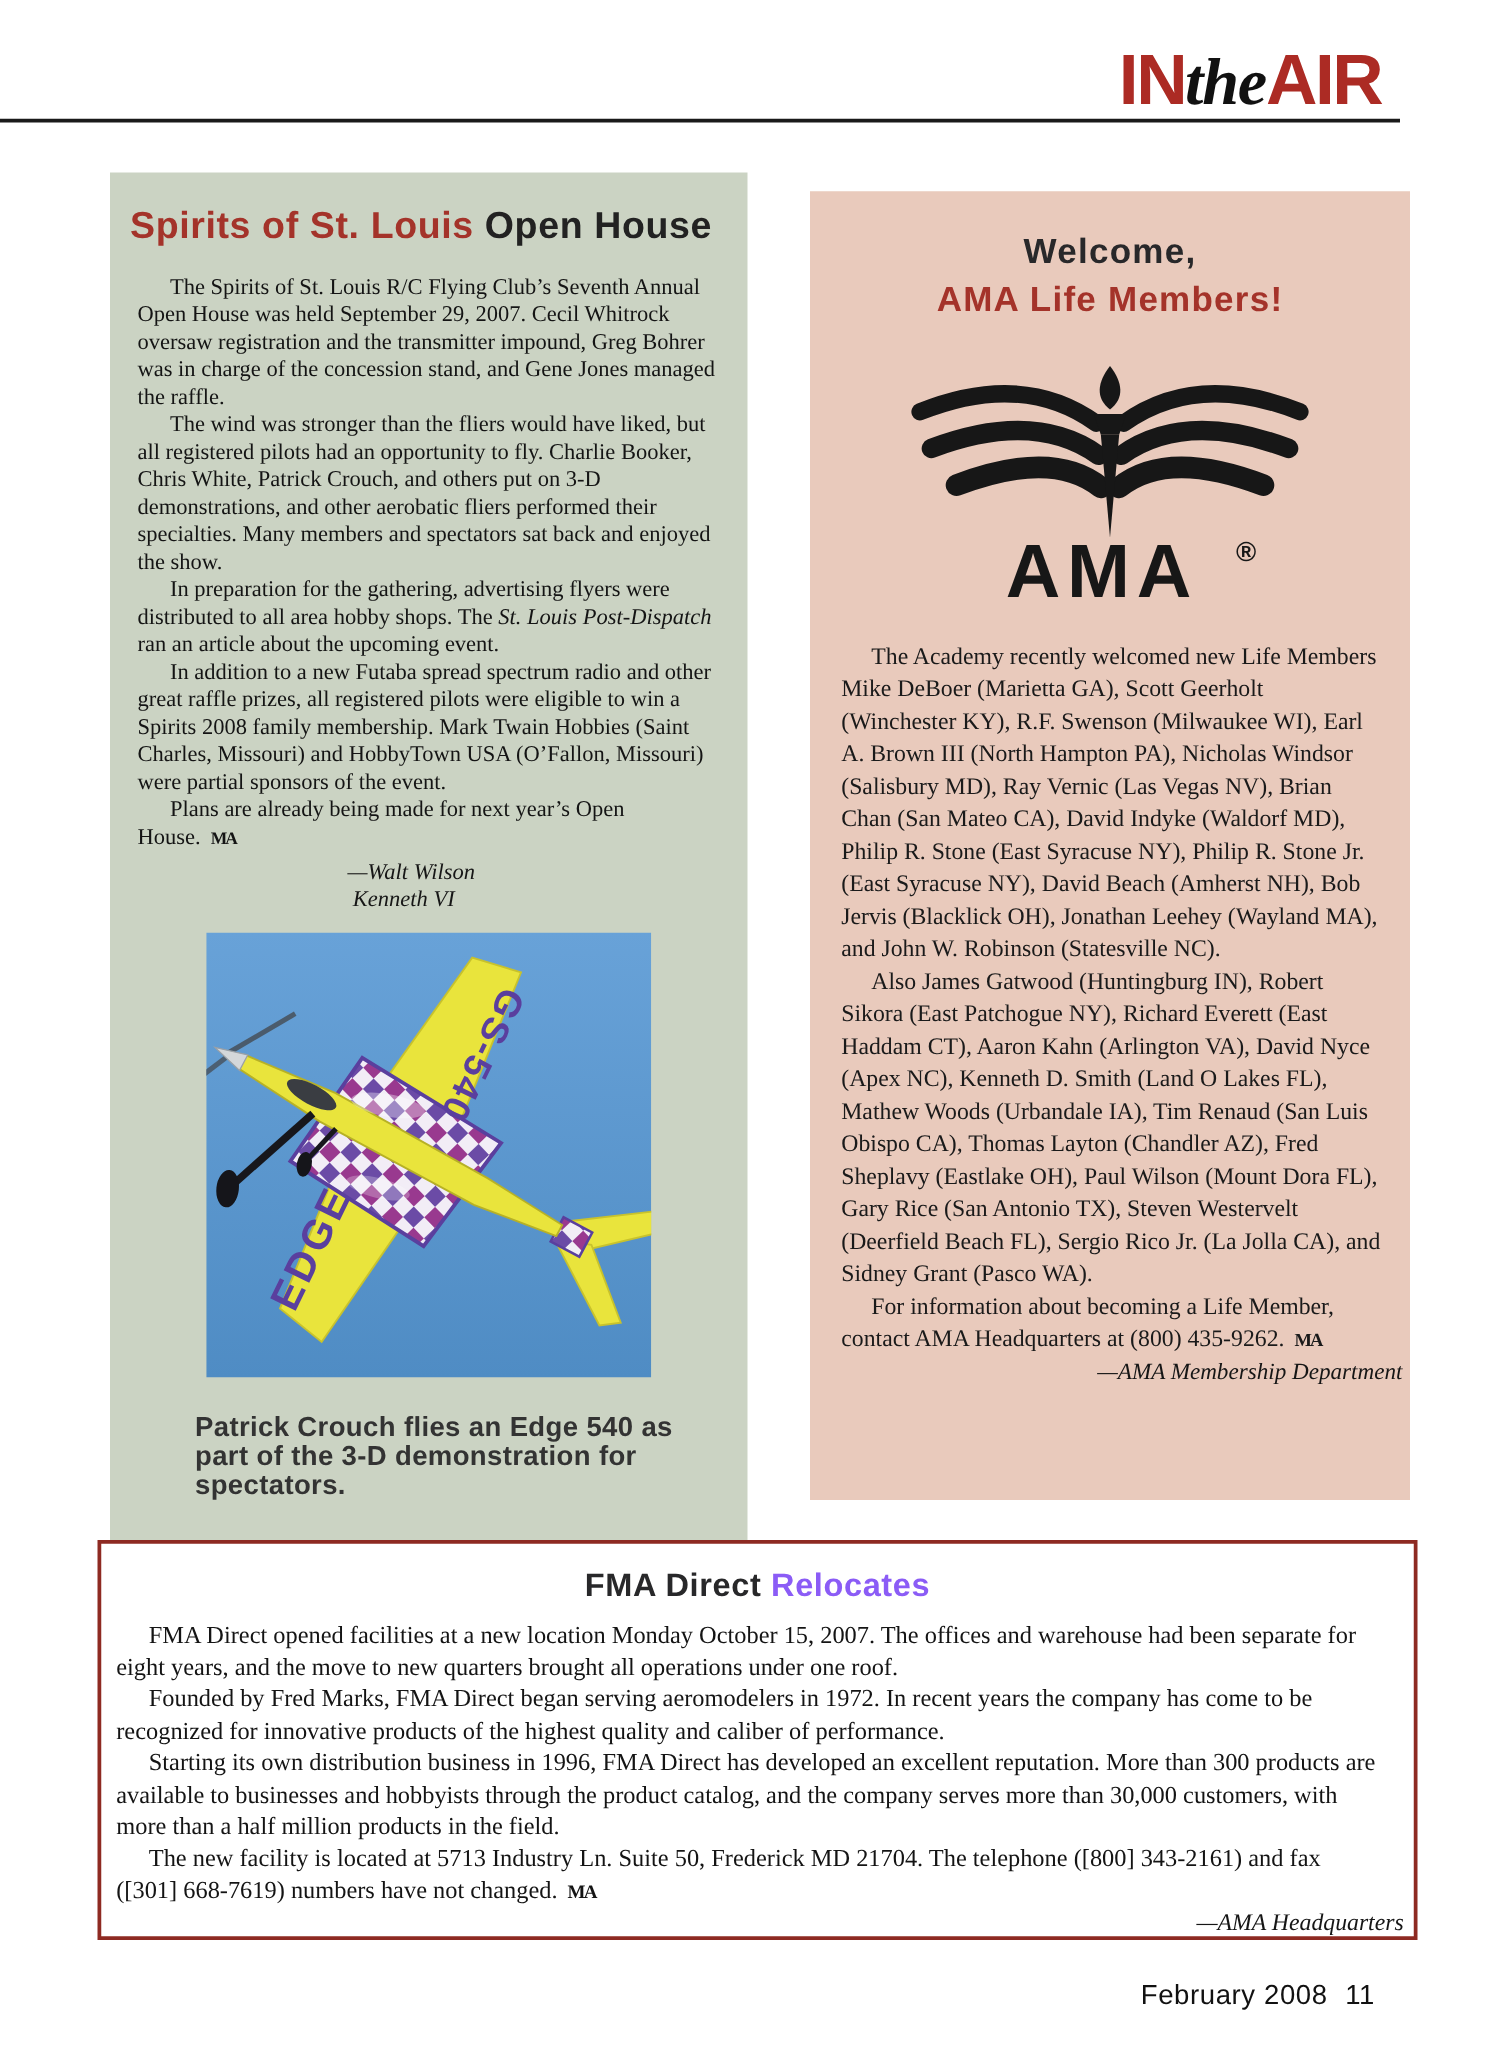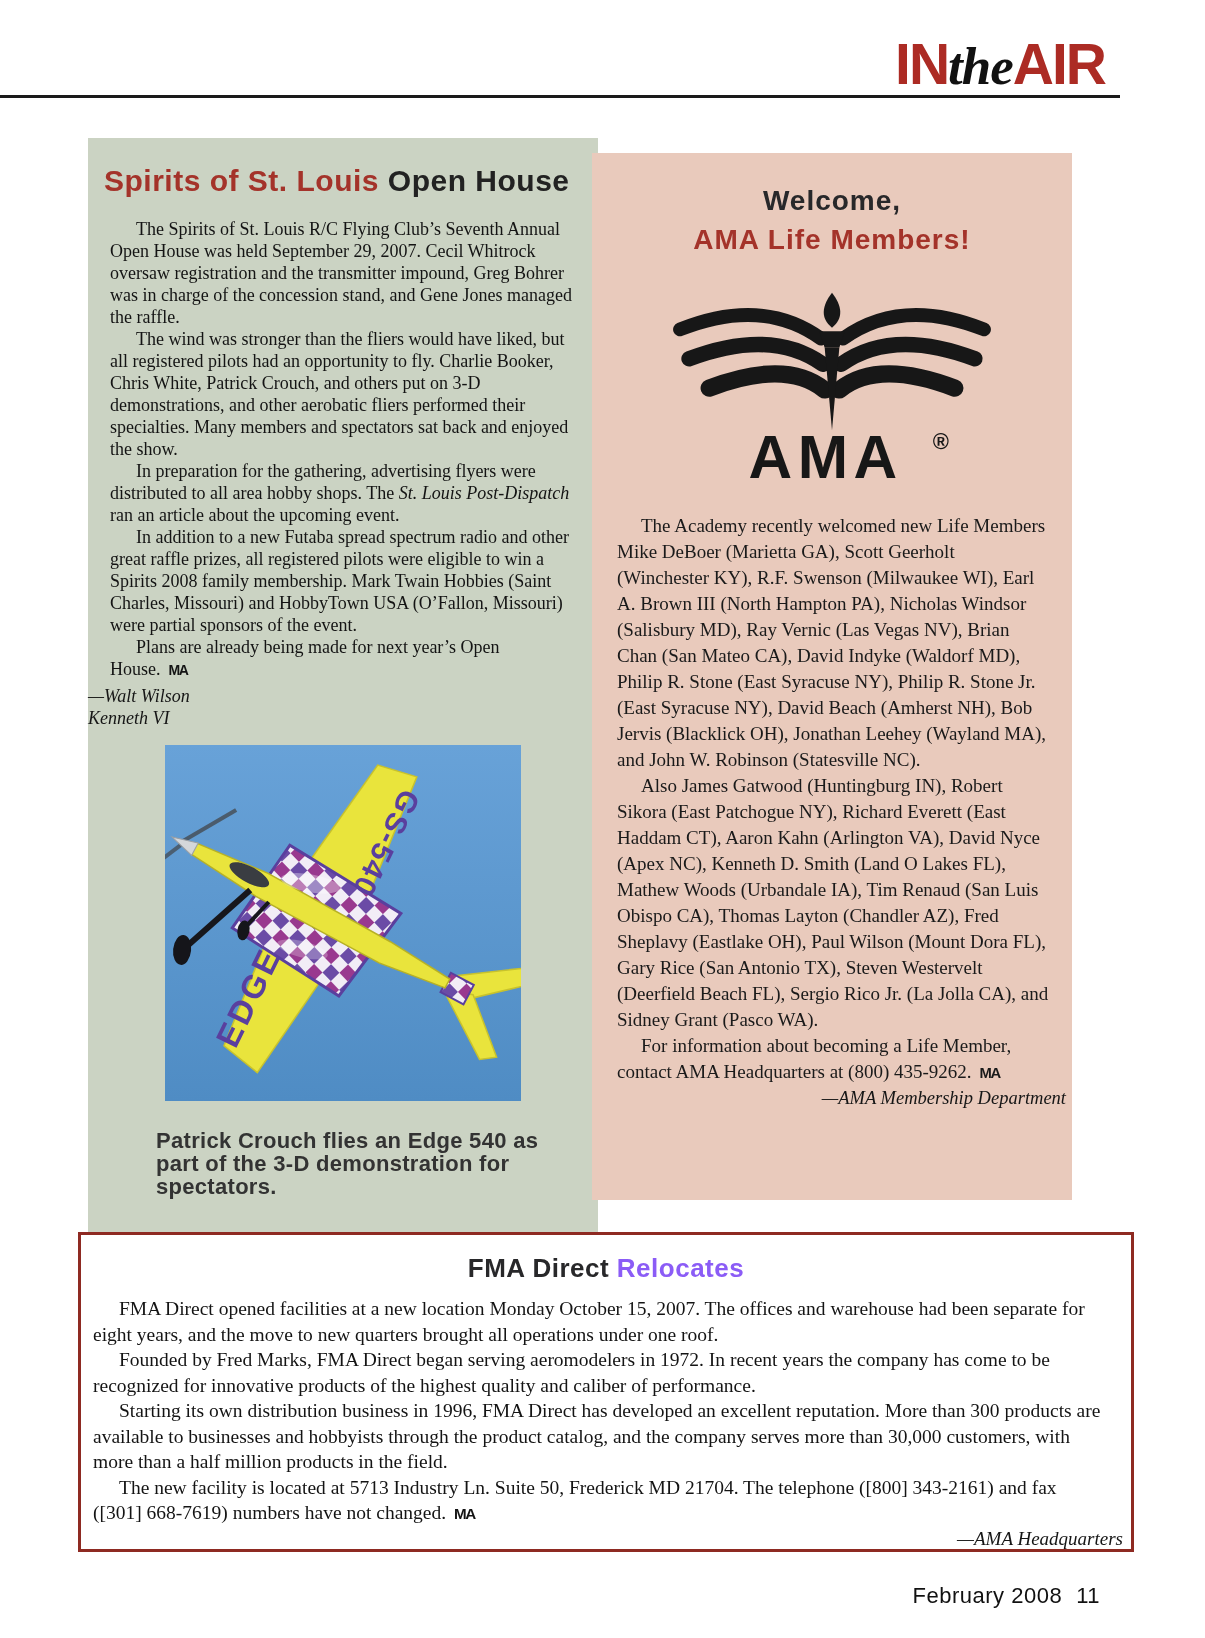--- a/index.html
+++ b/index.html
@@ -18,31 +18,31 @@
   .brand .the{font-family:"Liberation Serif",serif;font-style:italic;font-weight:bold;
               color:#111;font-size:53px;letter-spacing:-1px;}
 
   
   .box-left{position:absolute;left:88px;top:138px;width:510px;height:1316px;background:#cbd3c3;}
   .left-title{margin:26px 18px 0 16px;font-family:"Liberation Sans",sans-serif;font-weight:bold;
               font-size:30px;letter-spacing:.5px;color:#222;white-space:nowrap;}
   .left-title .red{color:#a4332a;}
   .article-body{margin:20px 24px 0 22px;font-size:18px;line-height:22px;color:#141414;}
   .article-body p{margin:0;text-indent:26px;}
-  .ma{font-family:Liberation Sans, sans-serif;font-weight:bold;font-style:normal;
+  .ma{font-family:Liberation Serif, serif;font-weight:bold;font-style:normal;
       font-size:.78em;letter-spacing:-1.5px;margin-left:8px;}
-  .byline{margin-top:4px;text-align:left;font-style:italic;font-size:18px;line-height:22px;}
+  .byline{margin-top:4px;text-align:center;font-style:italic;font-size:18px;line-height:22px;}
   .byline .l1{padding-right:28px;}
   .byline .l2{padding-right:40px;}
   .photo{display:block;margin:16px auto 0;}
   .caption{margin:28px 40px 0 68px;font-family:"Liberation Sans",sans-serif;font-weight:bold;
            font-size:22px;line-height:23px;color:#333;letter-spacing:.3px;max-width:392px;}
 
   
-  .box-right{position:absolute;left:592px;top:153px;width:480px;height:1047px;background:#e9cabc;}
+  .box-right{position:absolute;left:648px;top:153px;width:480px;height:1047px;background:#e9cabc;}
   .right-title{margin-top:28px;text-align:center;font-family:"Liberation Sans",sans-serif;
                font-weight:bold;font-size:28px;letter-spacing:1px;line-height:39px;}
   .right-title .dark{color:#28282a;}
   .right-title .red{color:#a4332a;}
   .ama-logo{display:block;margin:32px auto 0;}
   .right-body{margin:26px 22px 0 25px;font-size:19px;line-height:26px;color:#1a1a1a;}
   .right-body p{margin:0;text-indent:24px;}
   .right-byline{margin-top:2px;text-align:right;font-style:italic;font-size:18.5px;padding-right:6px;}
 
   

